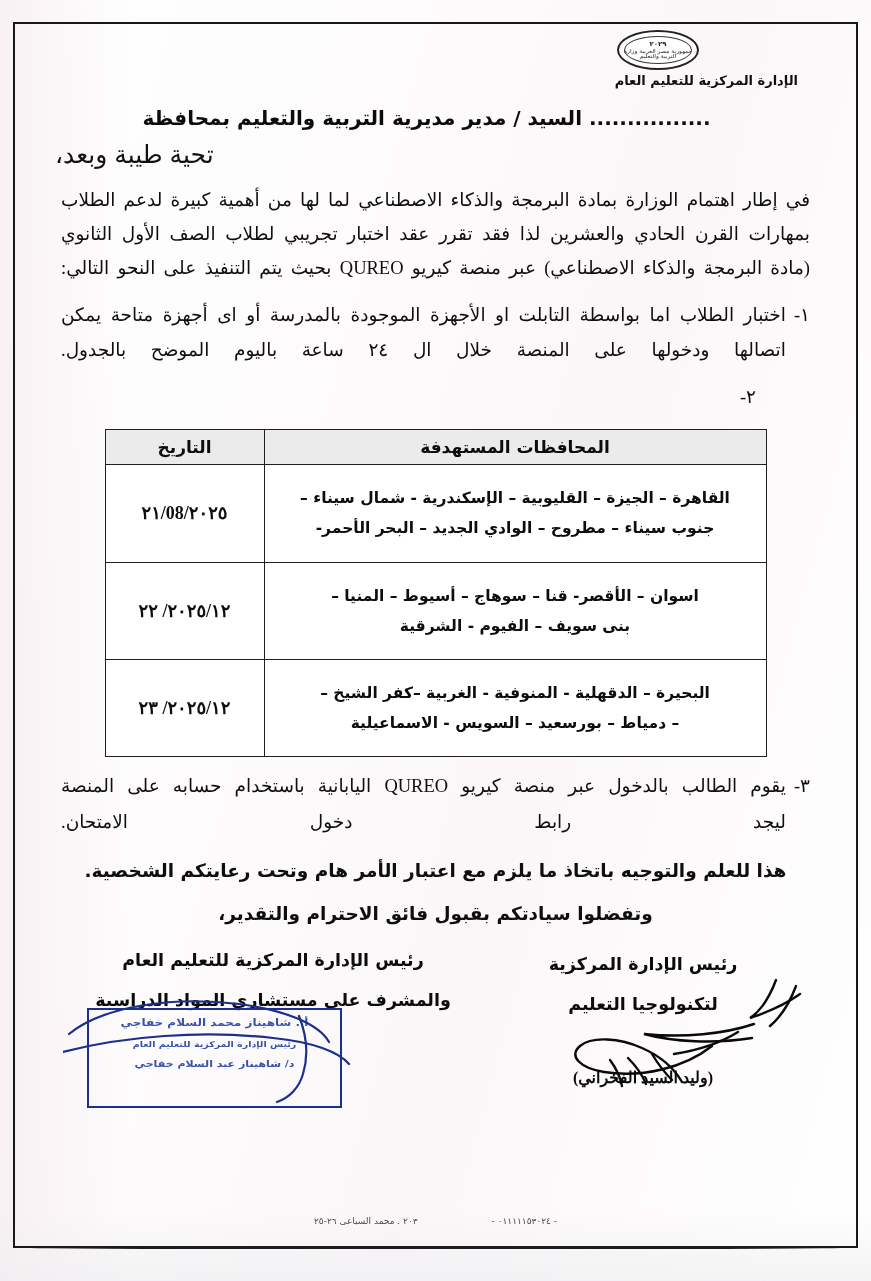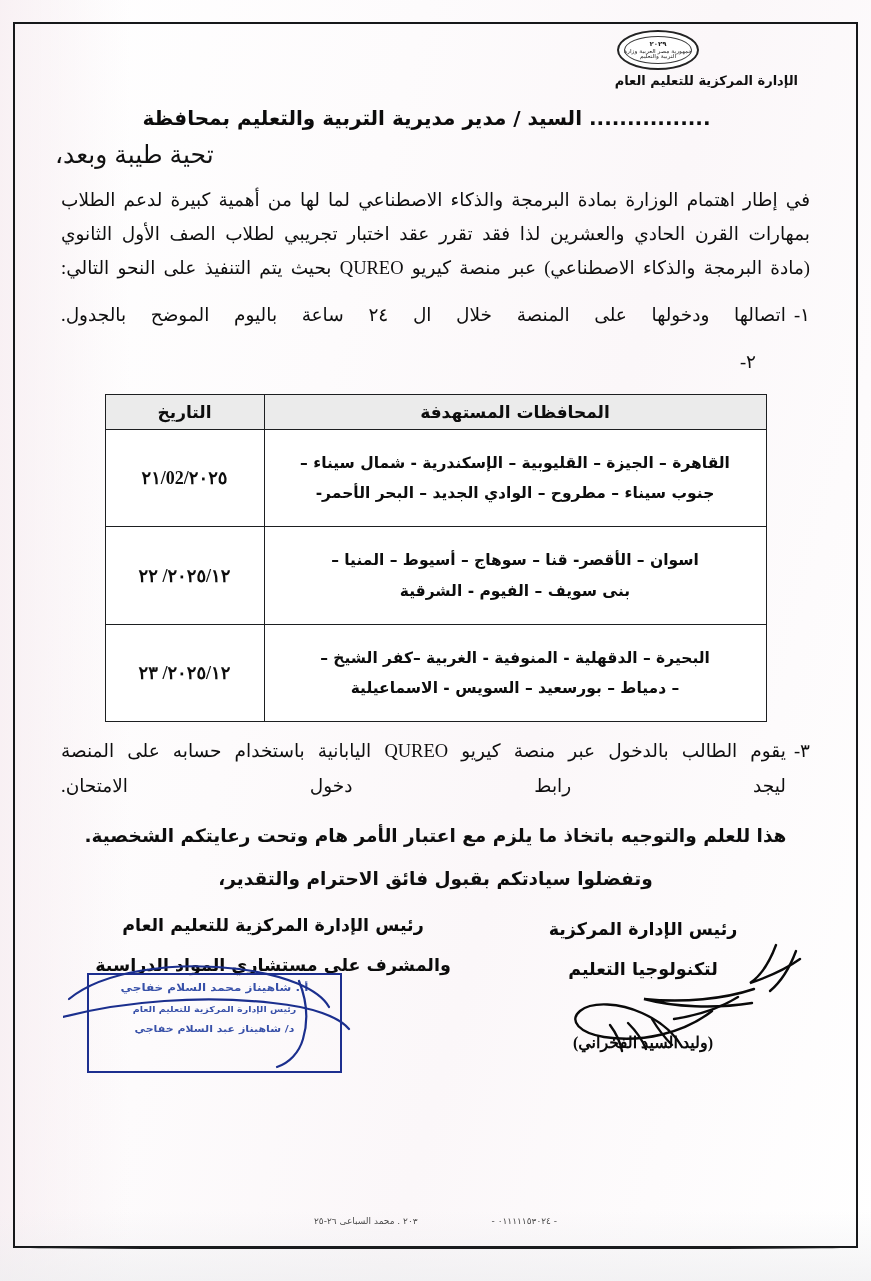--- a/index.html
+++ b/index.html
@@ -359,20 +359,21 @@
 
   <div class="body-para">
     <div>في إطار اهتمام الوزارة بمادة البرمجة والذكاء الاصطناعي لما لها من أهمية كبيرة لدعم الطلاب</div>
     <div>بمهارات القرن الحادي والعشرين لذا فقد تقرر عقد اختبار تجريبي لطلاب الصف الأول الثانوي</div>
     <div>(مادة البرمجة والذكاء الاصطناعي) عبر منصة كيريو QUREO  بحيث يتم التنفيذ على النحو التالي:</div>
   </div>
 
   <div class="num-item">
     <span class="num-marker">١-</span>
     <span class="num-text">
+      <span style="display:block">اختبار الطلاب اما بواسطة التابلت او الأجهزة الموجودة بالمدرسة أو اى أجهزة متاحة يمكن</span>
       <span style="display:block">اتصالها ودخولها على المنصة خلال ال ٢٤ ساعة باليوم الموضح بالجدول.</span>
     </span>
   </div>
 
   <div class="num-item indent">
     <span class="num-marker">٢-</span>
   </div>
 
   <div class="table-wrap">
     <table class="gov-table">
@@ -381,21 +382,21 @@
           <th>المحافظات المستهدفة</th>
           <th style="width:150px">التاريخ</th>
         </tr>
       </thead>
       <tbody>
         <tr>
           <td class="gov-cell">
             <span class="ln">القاهرة – الجيزة – القليوبية – الإسكندرية - شمال سيناء –</span>
             <span class="ln">جنوب سيناء – مطروح – الوادي الجديد – البحر الأحمر-</span>
           </td>
-          <td class="date-cell">٢٠٢٥/02/٢١</td>
+          <td class="date-cell">٢٠٢٥/08/٢١</td>
         </tr>
         <tr>
           <td class="gov-cell">
             <span class="ln">اسوان – الأقصر- قنا – سوهاج – أسيوط – المنيا –</span>
             <span class="ln">بنى سويف – الفيوم - الشرقية</span>
           </td>
           <td class="date-cell">٢٠٢٥/١٢/ ٢٢</td>
         </tr>
         <tr>
           <td class="gov-cell">

